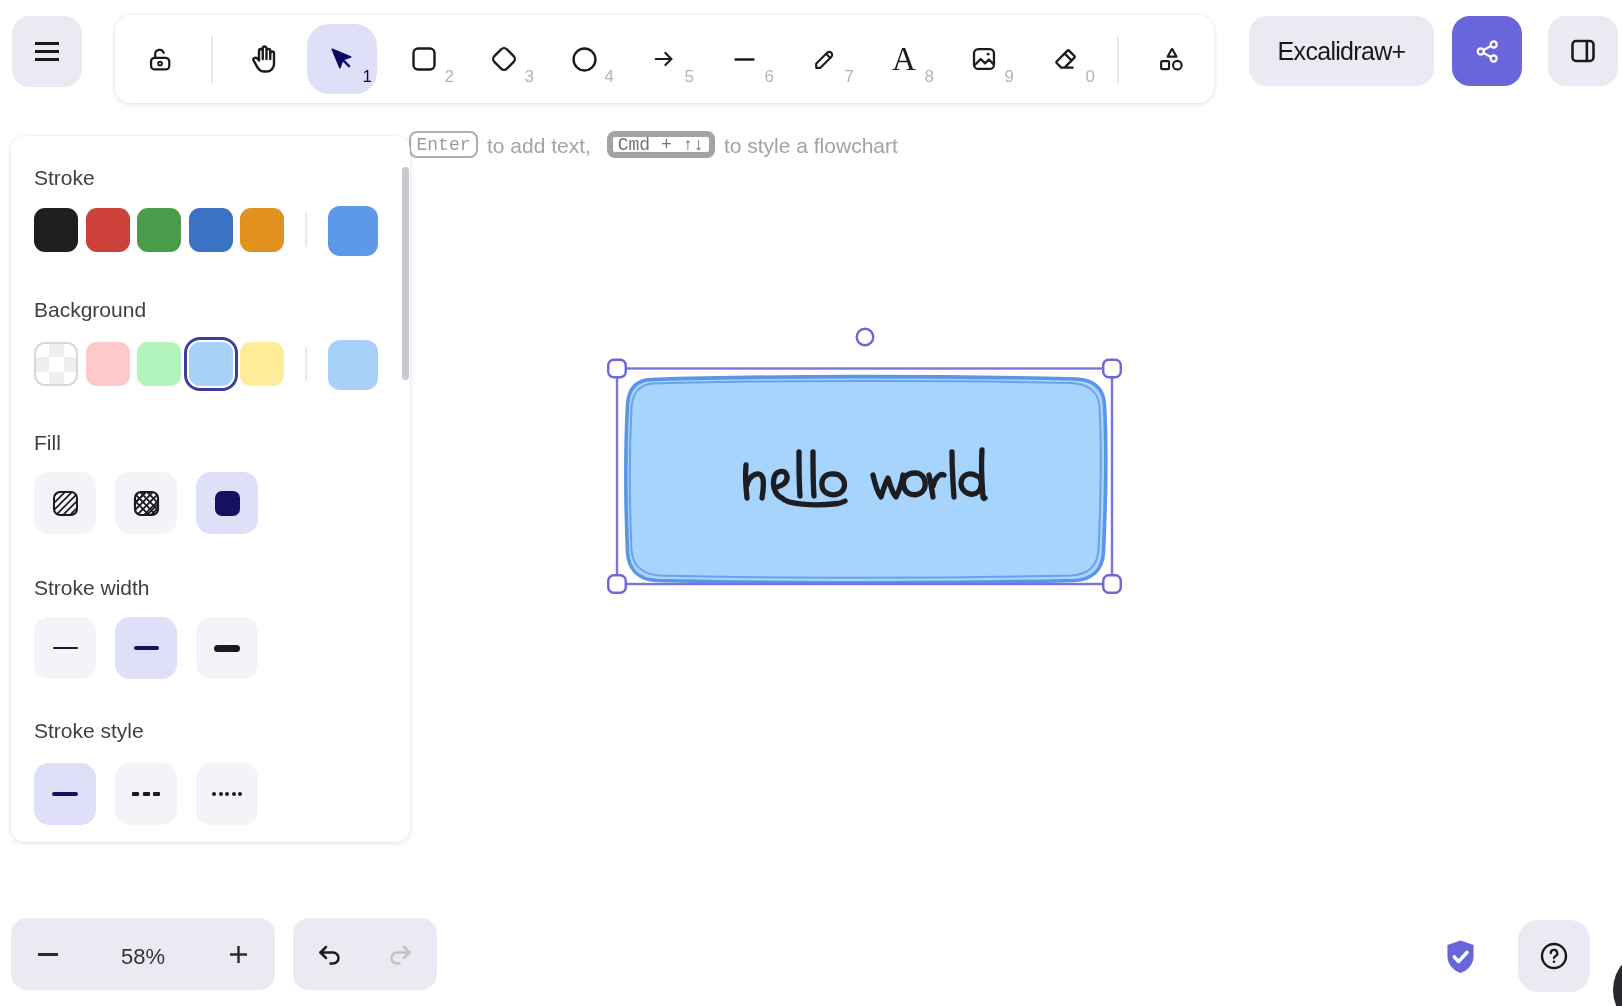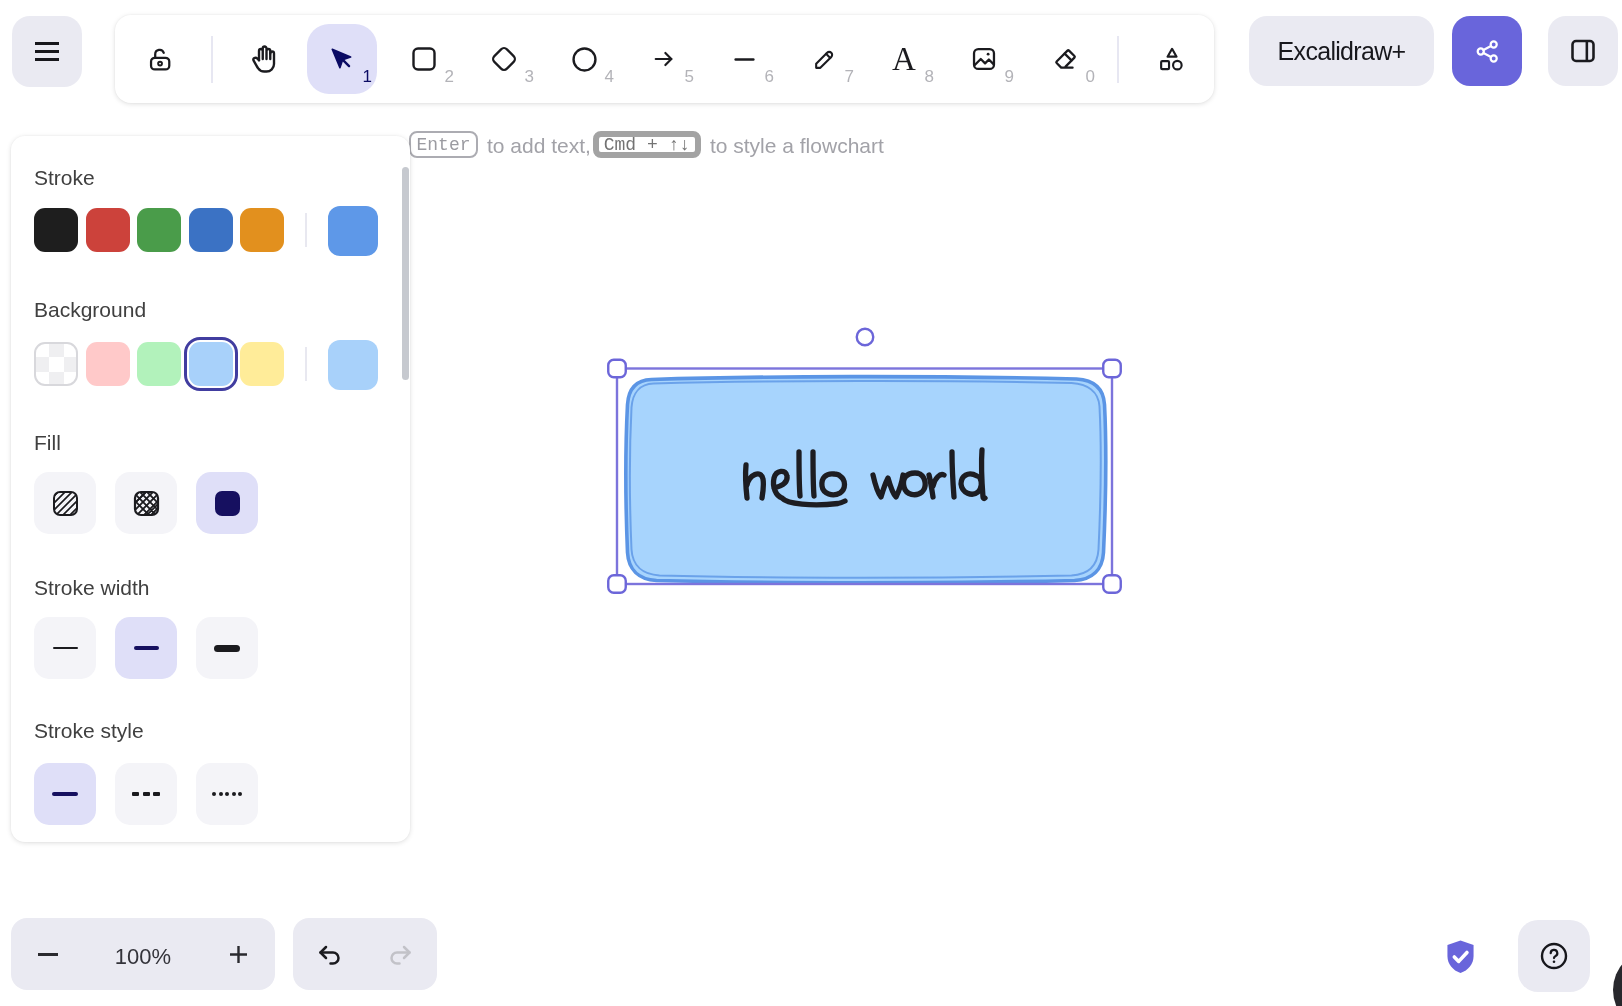--- a/index.html
+++ b/index.html
@@ -43,21 +43,21 @@
   <path d="M143,35 C145,44 148,53 151,57 C153,50 156,42 158,38 C160,45 163,54 166,57 C169,51 172,42 173,35"></path>
   <path d="M185,33 C176,33 172,39 174,47 C176,55 186,57 192,52 C197,47 196,38 190,34 C188,33 186,33 185,33"></path>
   <path d="M199,35 C201,43 202,51 203,57 M203,46 C205,38 210,33 214,35"></path>
   <path d="M222,12 C222,28 223,44 224,57"></path>
   <path d="M247,36 C238,31 231,36 231,44 C232,53 242,57 248,52 C252,48 252,42 250,38 M252,10 C251,24 252,44 253,57 C253,58 254,59 255,58"></path>
  </g>
 </svg>
 
 <div class="abs" style="left:409px;top:131px;height:27px;display:flex;align-items:flex-end;color:#A2A2A8;font-size:21px;white-space:nowrap">
   <kbd style="display:inline-flex;align-items:center;justify-content:center;width:69px;height:27px;border:2px solid #ACACB2;border-radius:8px;font-size:18px;color:#9b9ba1">Enter</kbd>
-  <span style="margin:0 2px 0 9px">to add text,</span>
+  <span style="margin:0 16px 0 9px">to add text,</span>
   <kbd style="display:inline-flex;align-items:center;justify-content:center;width:108px;height:27px;border:6px solid #a3a3a3;border-radius:8px;font-size:18px;color:#737373">Cmd + ↑↓</kbd>
   <span style="margin-left:9px">to style a flowchart</span>
 </div>
 
 <div class="btn" style="left:12px;top:16px;width:70px;height:71px;border-radius:18px">
   <div>
     <div style="width:24px;height:2.6px;background:#17171c"></div>
     <div style="width:24px;height:2.6px;background:#17171c;margin-top:5.4px"></div>
     <div style="width:24px;height:2.6px;background:#17171c;margin-top:5.4px"></div>
   </div>
@@ -258,21 +258,21 @@
         <i style="width:4px;height:4px;background:#1b1b1f;border-radius:2px"></i>
         <i style="width:4px;height:4px;background:#1b1b1f;border-radius:2px"></i>
         <i style="width:4px;height:4px;background:#1b1b1f;border-radius:2px"></i>
       </div>
     </div>
 </div>
 <div class="abs" style="left:402px;top:167px;width:7px;height:213px;border-radius:4px;background:#C6C9CF"></div>
 
 <div class="btn" style="left:11px;top:918px;width:264px;height:72px;border-radius:16px">
   <div class="abs" style="left:27px;top:35px;width:20px;height:2.6px;background:#2a2a2f"></div>
-  <div class="abs" style="left:0;top:26px;width:264px;text-align:center;font-size:22px;color:#33333a">100%</div>
+  <div class="abs" style="left:0;top:26px;width:264px;text-align:center;font-size:22px;color:#33333a">58%</div>
   <svg class="abs" style="left:217px;top:26px" width="21" height="21" viewBox="0 0 21 21">
       <path d="M2 10.5h17M10.5 2v17" stroke="#2a2a2f" stroke-width="2.4"></path>
     </svg>
 </div>
 <div class="btn" style="left:293px;top:918px;width:144px;height:72px;border-radius:16px">
   <svg class="abs" style="left:25px;top:26px" width="24" height="22" viewBox="0 0 24 22">
     <g fill="none" stroke="#1b1b1f" stroke-width="2.5" stroke-linecap="round" stroke-linejoin="round">
         <path d="M8 3L2.5 8.5 8 14"></path>
         <path d="M2.5 8.5H15a5.5 5.5 0 0 1 0 11h-2.5"></path>
       </g>

